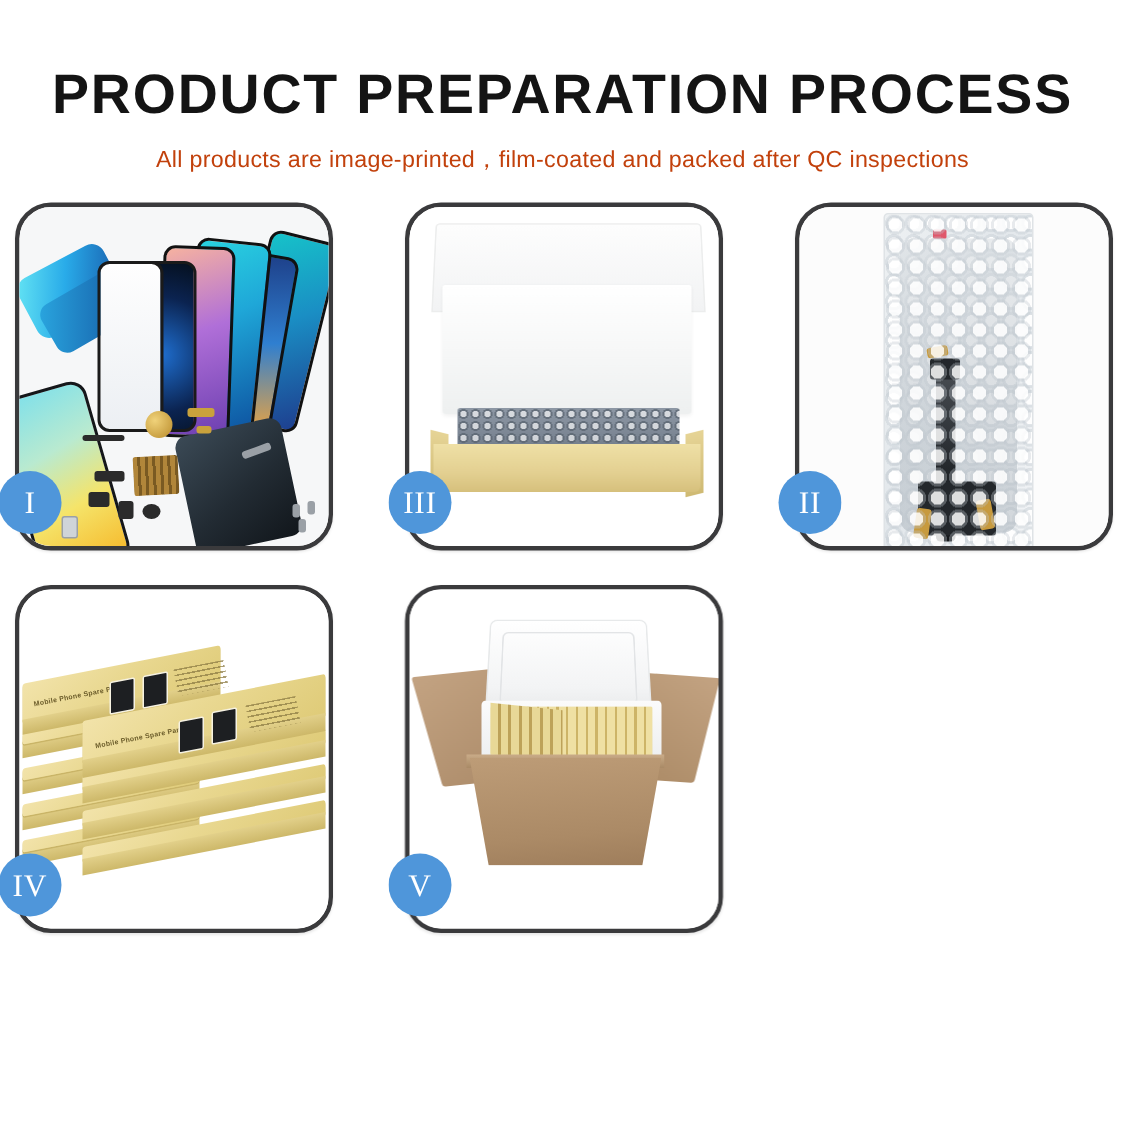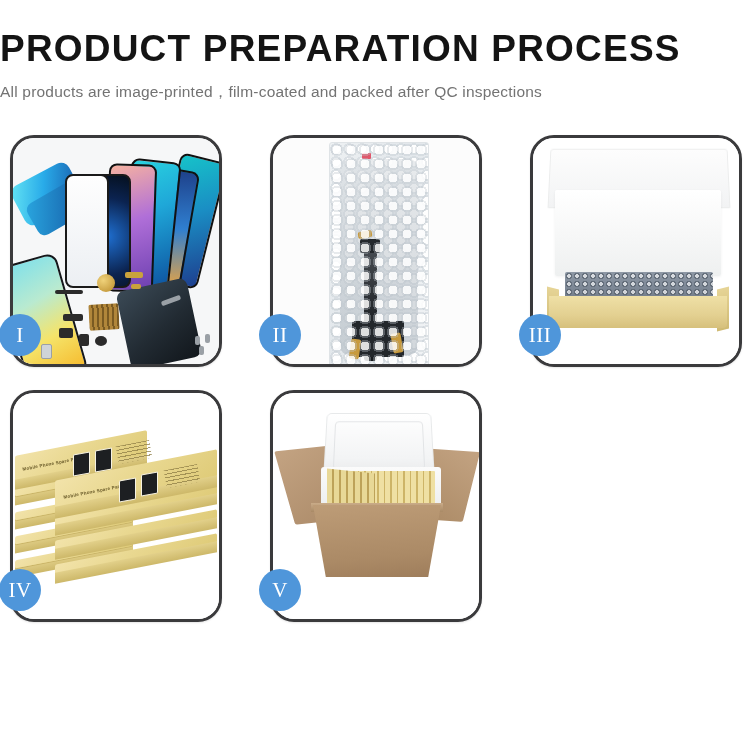--- a/index.html
+++ b/index.html
@@ -2,27 +2,27 @@
 <html><head>
 <meta charset="utf-8">
 <style>
   html,body{margin:0;padding:0;}
   body{
     width:750px;height:750px;background:#ffffff;
     font-family:"Liberation Sans","DejaVu Sans",sans-serif;
     overflow:hidden;position:relative;
   }
   
-  .header{width:100%;text-align:left;padding-top:30px;box-sizing:border-box;}
+  .header{width:100%;text-align:center;padding-top:44px;box-sizing:border-box;}
   .title{
     font-size:37px;font-weight:700;color:#141414;letter-spacing:1.2px;
     line-height:1.05;margin:0;white-space:nowrap;
   }
   .subtitle{
-    font-size:15.5px;font-weight:400;color:#737373;letter-spacing:.2px;
+    font-size:15.5px;font-weight:400;color:#c2410c;letter-spacing:.2px;
     margin:13px 0 0 0;white-space:nowrap;
   }
   
   .grid{
     position:absolute;left:10px;top:135px;width:733px;
     display:grid;grid-template-columns:212px 212px 212px;
     column-gap:48px;row-gap:23px;
   }
   .panel{
     position:relative;width:212px;height:232px;
@@ -241,49 +241,49 @@
       <div class="silver" style="left:148px;top:160px;width:20px;height:5px;transform:rotate(-20deg);"></div>
       <div class="silver" style="left:182px;top:198px;width:5px;height:9px;"></div>
       <div class="silver" style="left:192px;top:196px;width:5px;height:9px;"></div>
       <div class="silver" style="left:186px;top:208px;width:5px;height:9px;"></div>
       <div class="chip" style="left:28px;top:206px;width:9px;height:13px;background:#cfd4d8;border:1px solid #9aa0a6;"></div>
     </div>
     <div class="badge">I</div>
   </div>
 
   <div class="panel">
+    <div class="panel-inner p3">
+      <div class="box3-lid"></div>
+      <div class="box3-foam"></div>
+      <div class="box3-bubble"></div>
+      <div class="box3-left"></div>
+      <div class="box3-right"></div>
+      <div class="box3-front"></div>
+    </div>
+    <div class="badge">III</div>
+  </div>
+
+  <div class="panel">
     <div class="panel-inner p2">
       <div class="bubble-bag">
         <div class="screen-in"></div>
         <div class="red-dot"></div>
         <div class="flex-cable"></div>
         <div class="flex-tab" style="left:30px;top:96px;width:20px;height:14px;"></div>
         <div class="conn-gold" style="left:28px;top:88px;width:14px;height:7px;transform:rotate(-10deg);"></div>
         <div class="flex-tab" style="left:22px;top:178px;width:52px;height:36px;"></div>
         <div class="conn-gold" style="left:20px;top:196px;width:10px;height:20px;transform:rotate(8deg);"></div>
         <div class="conn-gold" style="left:62px;top:190px;width:10px;height:20px;transform:rotate(-10deg);"></div>
         <div class="bubble-overlay"></div>
       </div>
     </div>
     <div class="badge">II</div>
   </div>
 
   <div class="panel">
-    <div class="panel-inner p3">
-      <div class="box3-lid"></div>
-      <div class="box3-foam"></div>
-      <div class="box3-bubble"></div>
-      <div class="box3-left"></div>
-      <div class="box3-right"></div>
-      <div class="box3-front"></div>
-    </div>
-    <div class="badge">III</div>
-  </div>
-
-  <div class="panel">
     <div class="panel-inner p4">
       <div class="stack">
 
         <div class="sbox" style="left:0px;top:64px;width:118px;height:16px;">
             <div class="side" style="top:6px;"></div>
             <div class="top" style="height:8px;"></div>
           </div>
         <div class="sbox" style="left:0px;top:88px;width:118px;height:16px;">
             <div class="side" style="top:6px;"></div>
             <div class="top" style="height:8px;"></div>

